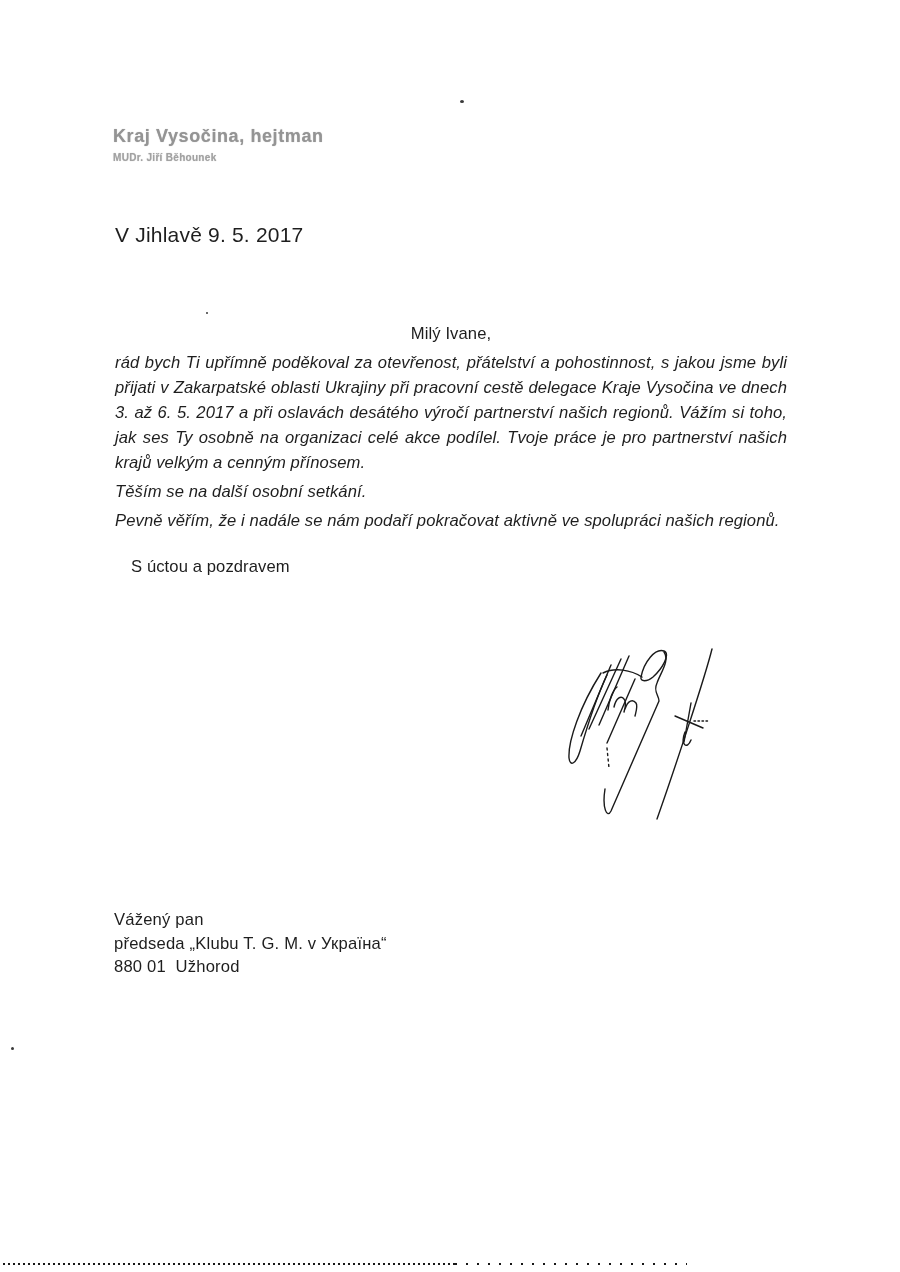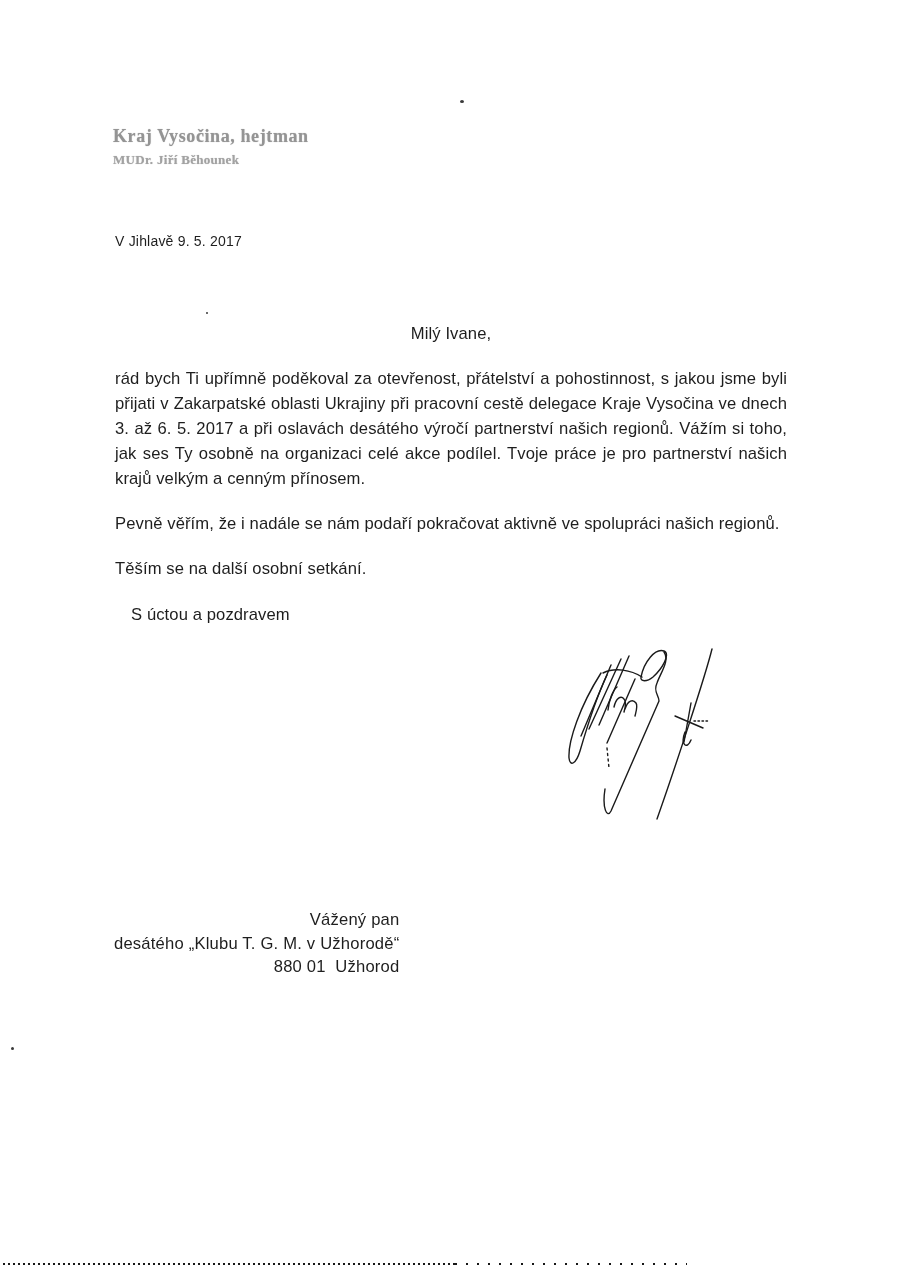--- a/index.html
+++ b/index.html
@@ -15,76 +15,75 @@
     background: #ffffff;
     overflow: hidden;
     font-family: "Liberation Sans", sans-serif;
     color: #1e1e1e;
   }
   
   .sender {
     position: absolute;
     left: 113px;
     top: 126px;
-    font-family: Liberation Serif, serif;
   }
   .sender-org {
     font-size: 18px;
     font-weight: 700;
     letter-spacing: 0.6px;
     color: #949494;
     text-shadow: 0 0 1px #b5b5b5;
   }
   .sender-name {
     margin-top: 5px;
-    font-size: 13px;
+    font-size: 10px;
     font-weight: 700;
     letter-spacing: 0.3px;
     color: #a2a2a2;
     text-shadow: 0 0 1px #bdbdbd;
   }
   .dateline {
     position: absolute;
     left: 115px;
-    top: 233px;
-    font-size: 14px;
+    top: 223px;
+    font-size: 21px;
     letter-spacing: 0.2px;
   }
   .letter-body {
     position: absolute;
     left: 115px;
     top: 321px;
     width: 672px;
     font-size: 16.6px;
     line-height: 25px;
     letter-spacing: 0.1px;
   }
   .salutation { margin: 0; text-align: center; }
   .letter-body p.para {
-    margin: 20px 0 0 0;
+    margin: 4px 0 0 0;
     text-align: justify;
+    font-style: italic;
   }
   .letter-body p.closing {
     margin: 21px 0 0 16px;
   }
   .signature {
     position: absolute;
     left: 545px;
     top: 628px;
     width: 260px;
     height: 200px;
   }
   .recipient {
     position: absolute;
     left: 114px;
     top: 908px;
     font-size: 16.6px;
     line-height: 23.5px;
     letter-spacing: 0.2px;
-    text-align: right;
   }
   .recipient div { white-space: pre; }
   
   .dotline-a {
     position: absolute;
     left: 3px;
     top: 1263px;
     width: 452px;
     height: 2px;
     background: repeating-linear-gradient(90deg, #161616 0 2px, transparent 2px 5px);
@@ -115,22 +114,22 @@
   <div class="sender">
     <div class="sender-org">Kraj Vysočina, hejtman</div>
     <div class="sender-name">MUDr. Jiří Běhounek</div>
   </div>
 
   <div class="dateline">V Jihlavě 9. 5. 2017</div>
 
   <div class="letter-body">
     <p class="salutation">Milý Ivane,</p>
     <p class="para">rád bych Ti upřímně poděkoval za otevřenost, přátelství a pohostinnost, s jakou jsme byli přijati v Zakarpatské oblasti Ukrajiny při pracovní cestě delegace Kraje Vysočina ve dnech 3. až 6. 5. 2017 a při oslavách desátého výročí partnerství našich regionů. Vážím si toho, jak ses Ty osobně na organizaci celé akce podílel. Tvoje práce je pro partnerství našich krajů velkým a cenným přínosem.</p>
+    <p class="para">Těším se na další osobní setkání.</p>
     <p class="para">Pevně věřím, že i nadále se nám podaří pokračovat aktivně ve spolupráci našich regionů.</p>
-    <p class="para">Těším se na další osobní setkání.</p>
     <p class="closing">S úctou a pozdravem</p>
   </div>
 
   <svg class="signature" viewBox="0 0 260 200" xmlns="http://www.w3.org/2000/svg">
     <g fill="none" stroke="#1a1a1a" stroke-width="1.4" stroke-linecap="round" stroke-linejoin="round">
 
       <path d="M96,49 C99,34 110,20 119,23 C126,26 117,41 108,49 C102,54 95,54 96,49"></path>
 
       <path d="M119,24 C125,32 116,44 112,55 C108,64 114,67 114,73 L66,183 C62,191 57,180 60,161"></path>
 
@@ -147,21 +146,21 @@
       <path d="M167,21 C160,49 130,140 112,191"></path>
 
       <path d="M130,88 L158,100 M146,75 L139,114"></path>
       <path d="M149,93 L164,93" stroke-dasharray="1.5,2.5"></path>
       <path d="M140,104 C135,117 142,122 146,112"></path>
     </g>
   </svg>
 
   <div class="recipient">
     <div>Vážený pan</div>
-    <div>desátého „Klubu T. G. M. v Užhorodě“</div>
+    <div>předseda „Klubu T. G. M. v Україна“</div>
     <div>880 01  Užhorod</div>
   </div>
 
   <div class="dotline-a"></div>
   <div class="dotline-b"></div>
 
   <div class="speck speck-1"></div>
   <div class="speck speck-2"></div>
   <div class="speck speck-3"></div>
 

